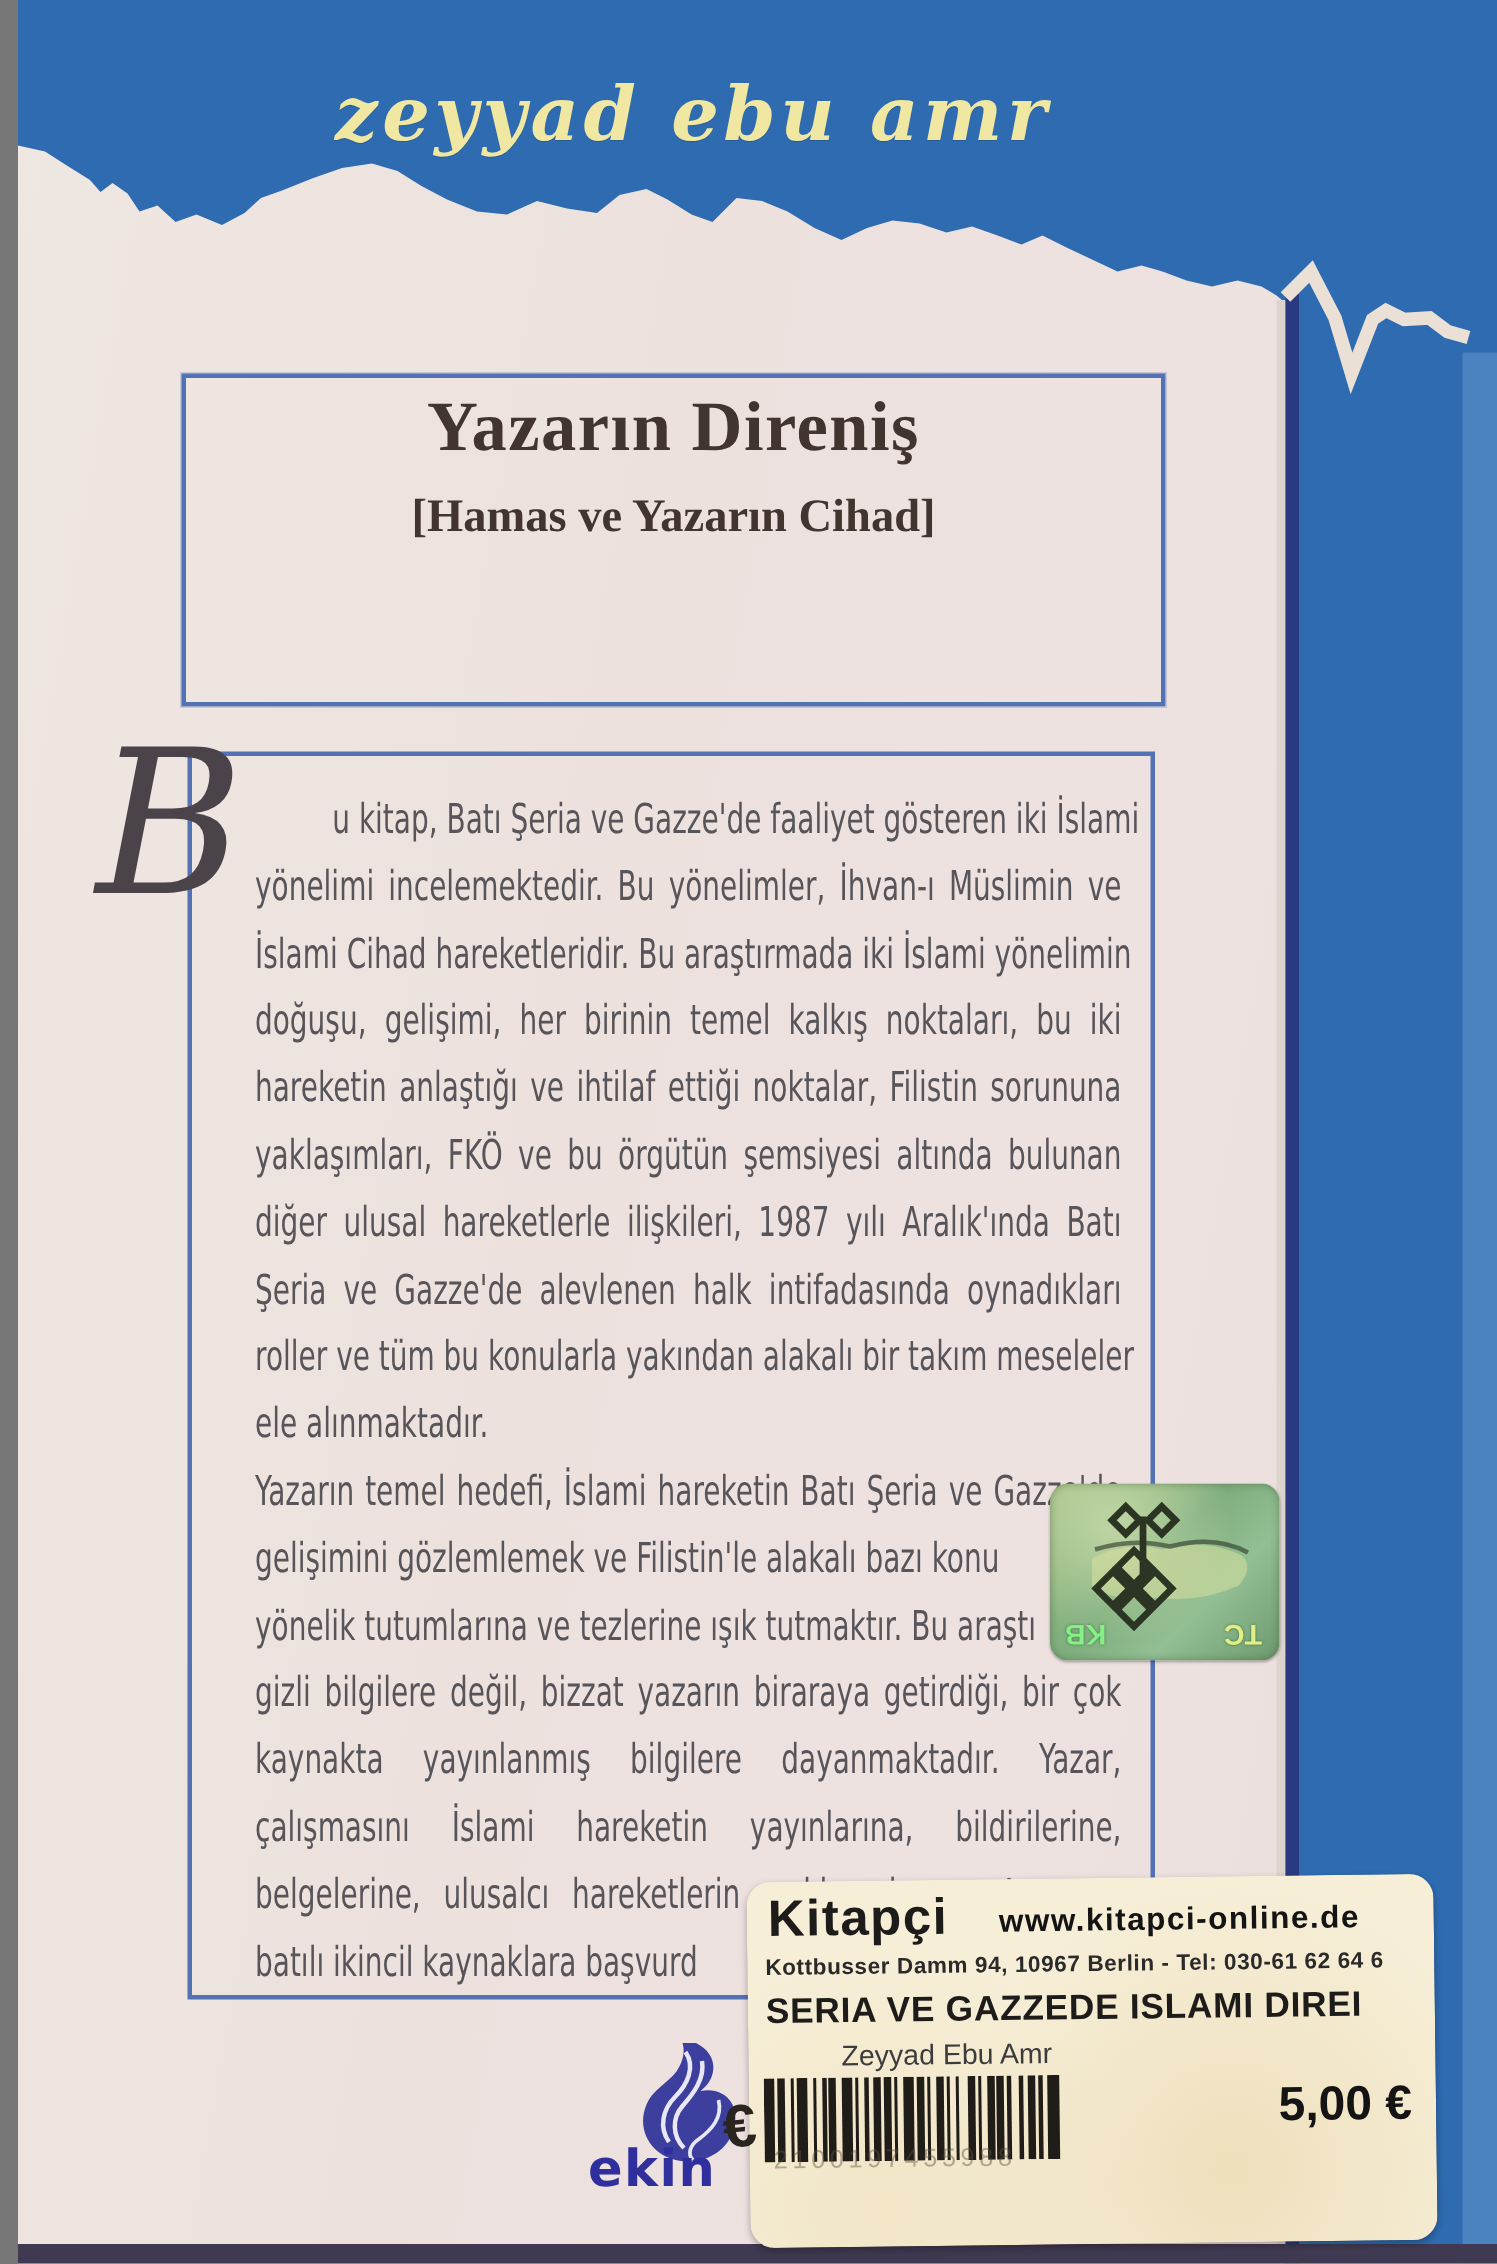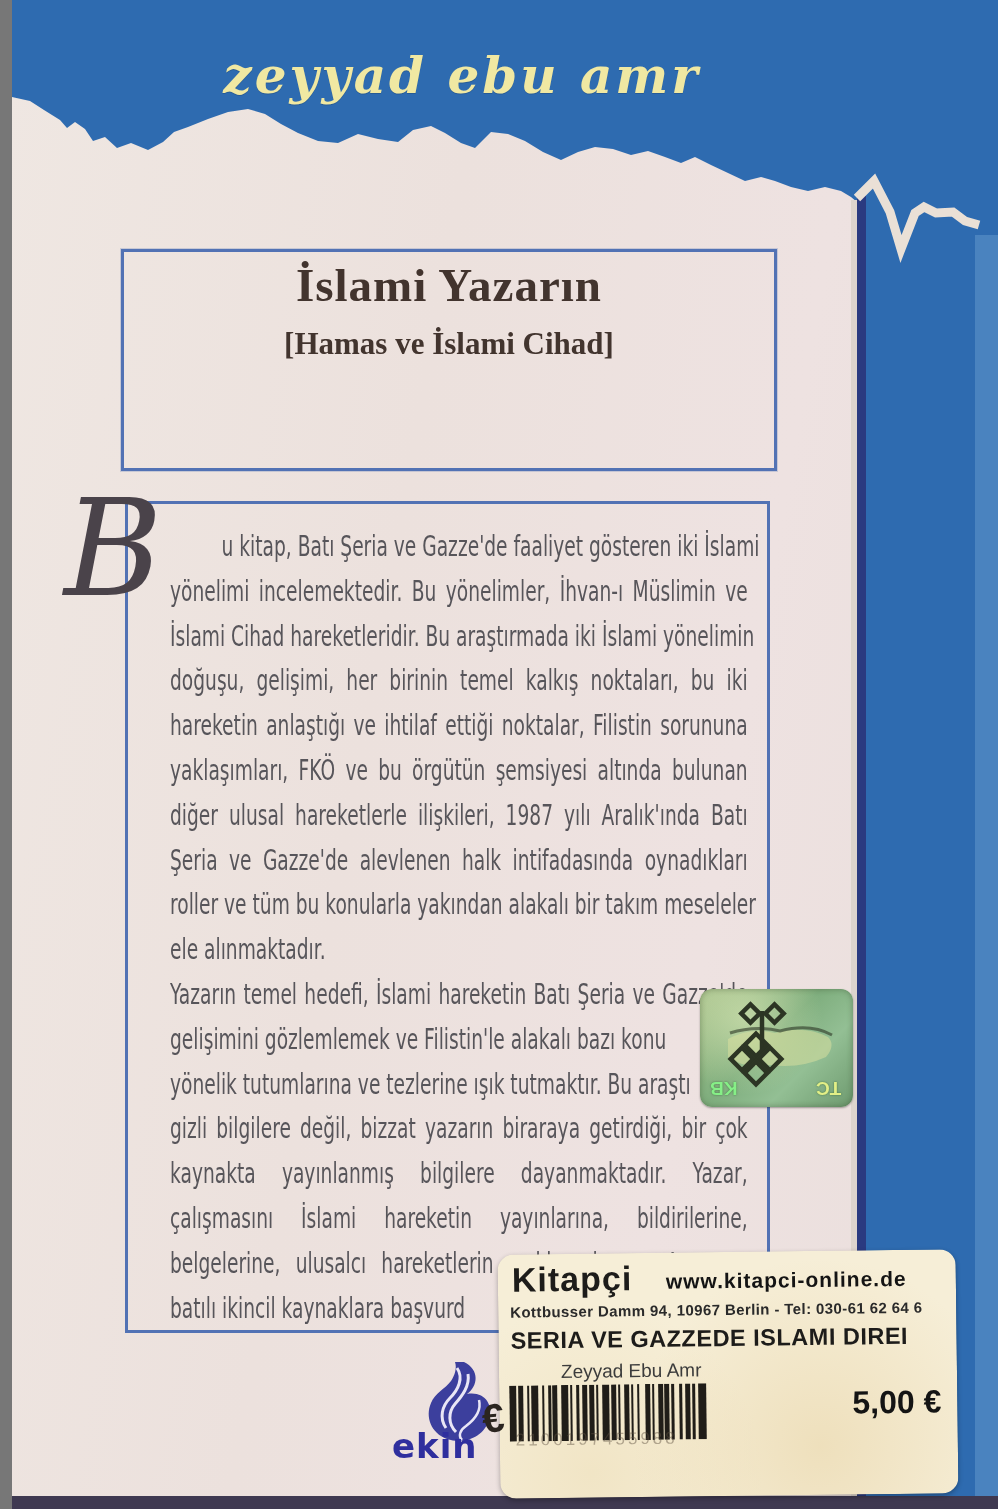--- a/index.html
+++ b/index.html
@@ -111,22 +111,22 @@
     <rect x="845" y="196" width="9" height="1313" fill="#2a3a80"></rect>
     <rect x="963" y="235" width="25" height="1274" fill="#4f87c2" opacity="0.85"></rect>
     <rect x="988" y="0" width="10" height="1509" fill="#232e55"></rect>
     <rect x="0" y="1496" width="998" height="13" fill="#3f3951"></rect>
     <polyline fill="none" stroke="#eae0d6" stroke-width="9" points="845,198 862,181 878,212 889,249 903,213 912,207 924,213 941,212 953,221 967,225"></polyline>
   </svg>
 
   <div class="abs author">zeyyad ebu amr</div>
 
   <div class="abs title-box">
-    <div class="title-l2">İslami Yazarın</div>
-    <div class="subtitle">[Hamas ve İslami Cihad]</div>
+    <div class="title-l2">Yazarın Direniş</div>
+    <div class="subtitle">[Hamas ve Yazarın Cihad]</div>
   </div>
 
   <div class="abs body-panel"></div>
   <div class="abs drop-cap">B</div>
   <div class="abs body-text">
       <div class="body-line first">u kitap, Batı Şeria ve Gazze'de faaliyet gösteren iki İslami</div>
       <div class="body-line">yönelimi incelemektedir. Bu yönelimler, İhvan-ı Müslimin ve</div>
       <div class="body-line">İslami Cihad hareketleridir. Bu araştırmada iki İslami yönelimin</div>
       <div class="body-line">doğuşu, gelişimi, her birinin temel kalkış noktaları, bu iki</div>
       <div class="body-line">hareketin anlaştığı ve ihtilaf ettiği noktalar, Filistin sorununa</div>

